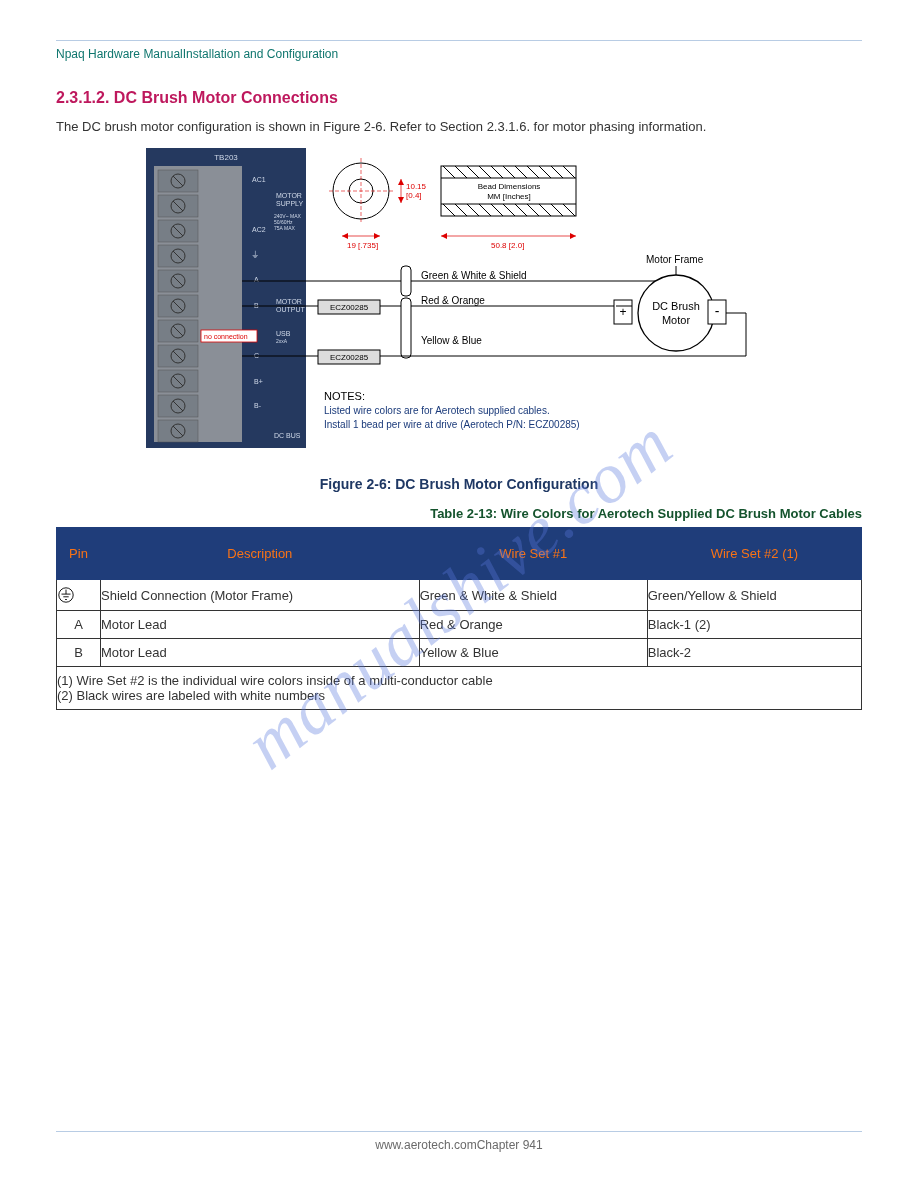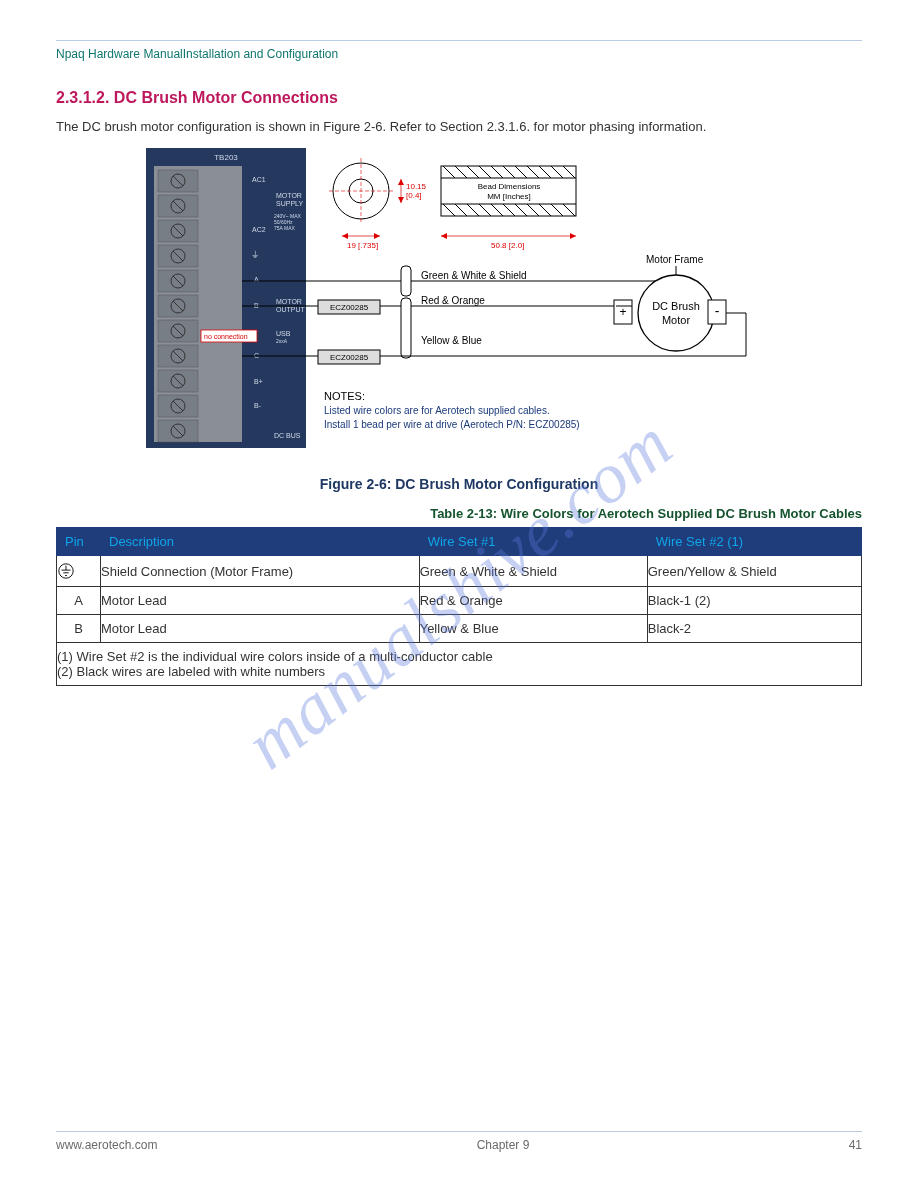--- a/index.html
+++ b/index.html
@@ -5,28 +5,28 @@
 *{box-sizing:border-box;margin:0;padding:0}
 body{font-family:Arial,sans-serif;background:#fff;width:918px;height:1188px;position:relative;font-size:13px;color:#333}
 .page{padding:40px 56px}
 .top-line{border-top:1px solid #b8cce4;margin-bottom:6px}
 .header-row{display:flex;justify-content:flex-start;font-size:12px;color:#0f766e;margin-bottom:28px}
 .sec-title{font-size:16px;color:#be185d;font-weight:700;margin-bottom:12px}
 .fig-area{margin-left:90px;margin-bottom:8px;width:640px}
 .fig-cap{text-align:center;font-size:14px;font-weight:700;color:#1f3864;margin:6px 0 14px}
 .tbl-cap{text-align:right;font-size:13px;font-weight:700;color:#14532d;margin:6px 0 6px}
 table.pin{width:100%;border-collapse:collapse;font-size:13px}
-table.pin th{background:#1f3d7a;color:#0ea5e9;text-align:left;padding:6px 8px;font-weight:400;border:1px solid #1f3d7a}
+table.pin th{background:#1f3d7a;color:#f97316;text-align:center;padding:18px 8px;font-weight:400;border:1px solid #1f3d7a}
 table.pin td{border:1px solid #333;padding:6px 0;vertical-align:middle}
 table.pin tr.foot td{border-top:1px solid #333}
 .gnd{width:18px;height:18px}
 .watermark{position:absolute;left:50%;top:50%;transform:translate(-50%,-50%) rotate(-38deg);font-size:72px;font-style:italic;color:rgba(90,120,220,0.35);font-weight:400;pointer-events:none;white-space:nowrap;letter-spacing:1px;font-family:'Times New Roman',serif}
 .footer{position:absolute;bottom:36px;left:56px;right:56px}
 .footer .line{border-top:1px solid #b8cce4;margin-bottom:6px}
-.footer .row{display:flex;justify-content:space-between;font-size:12px;color:#6a6a6a}
+.footer .row{display:flex;justify-content:center;font-size:12px;color:#6a6a6a}
 svg{display:block}
 </style>
 </head>
 <body>
 
 <div class="page">
   <div class="top-line"></div>
   <div class="header-row">
     <span>Npaq Hardware Manual</span>
     <span>Installation and Configuration</span>

